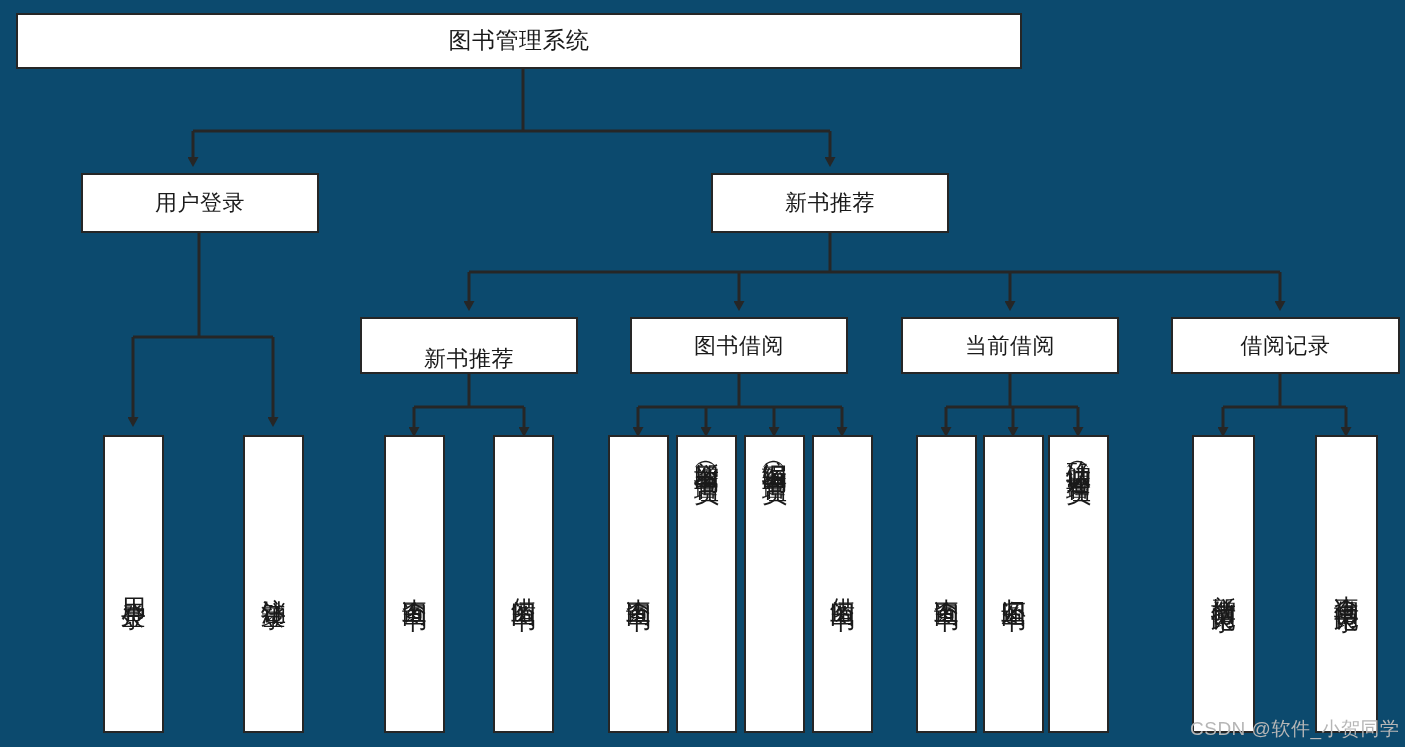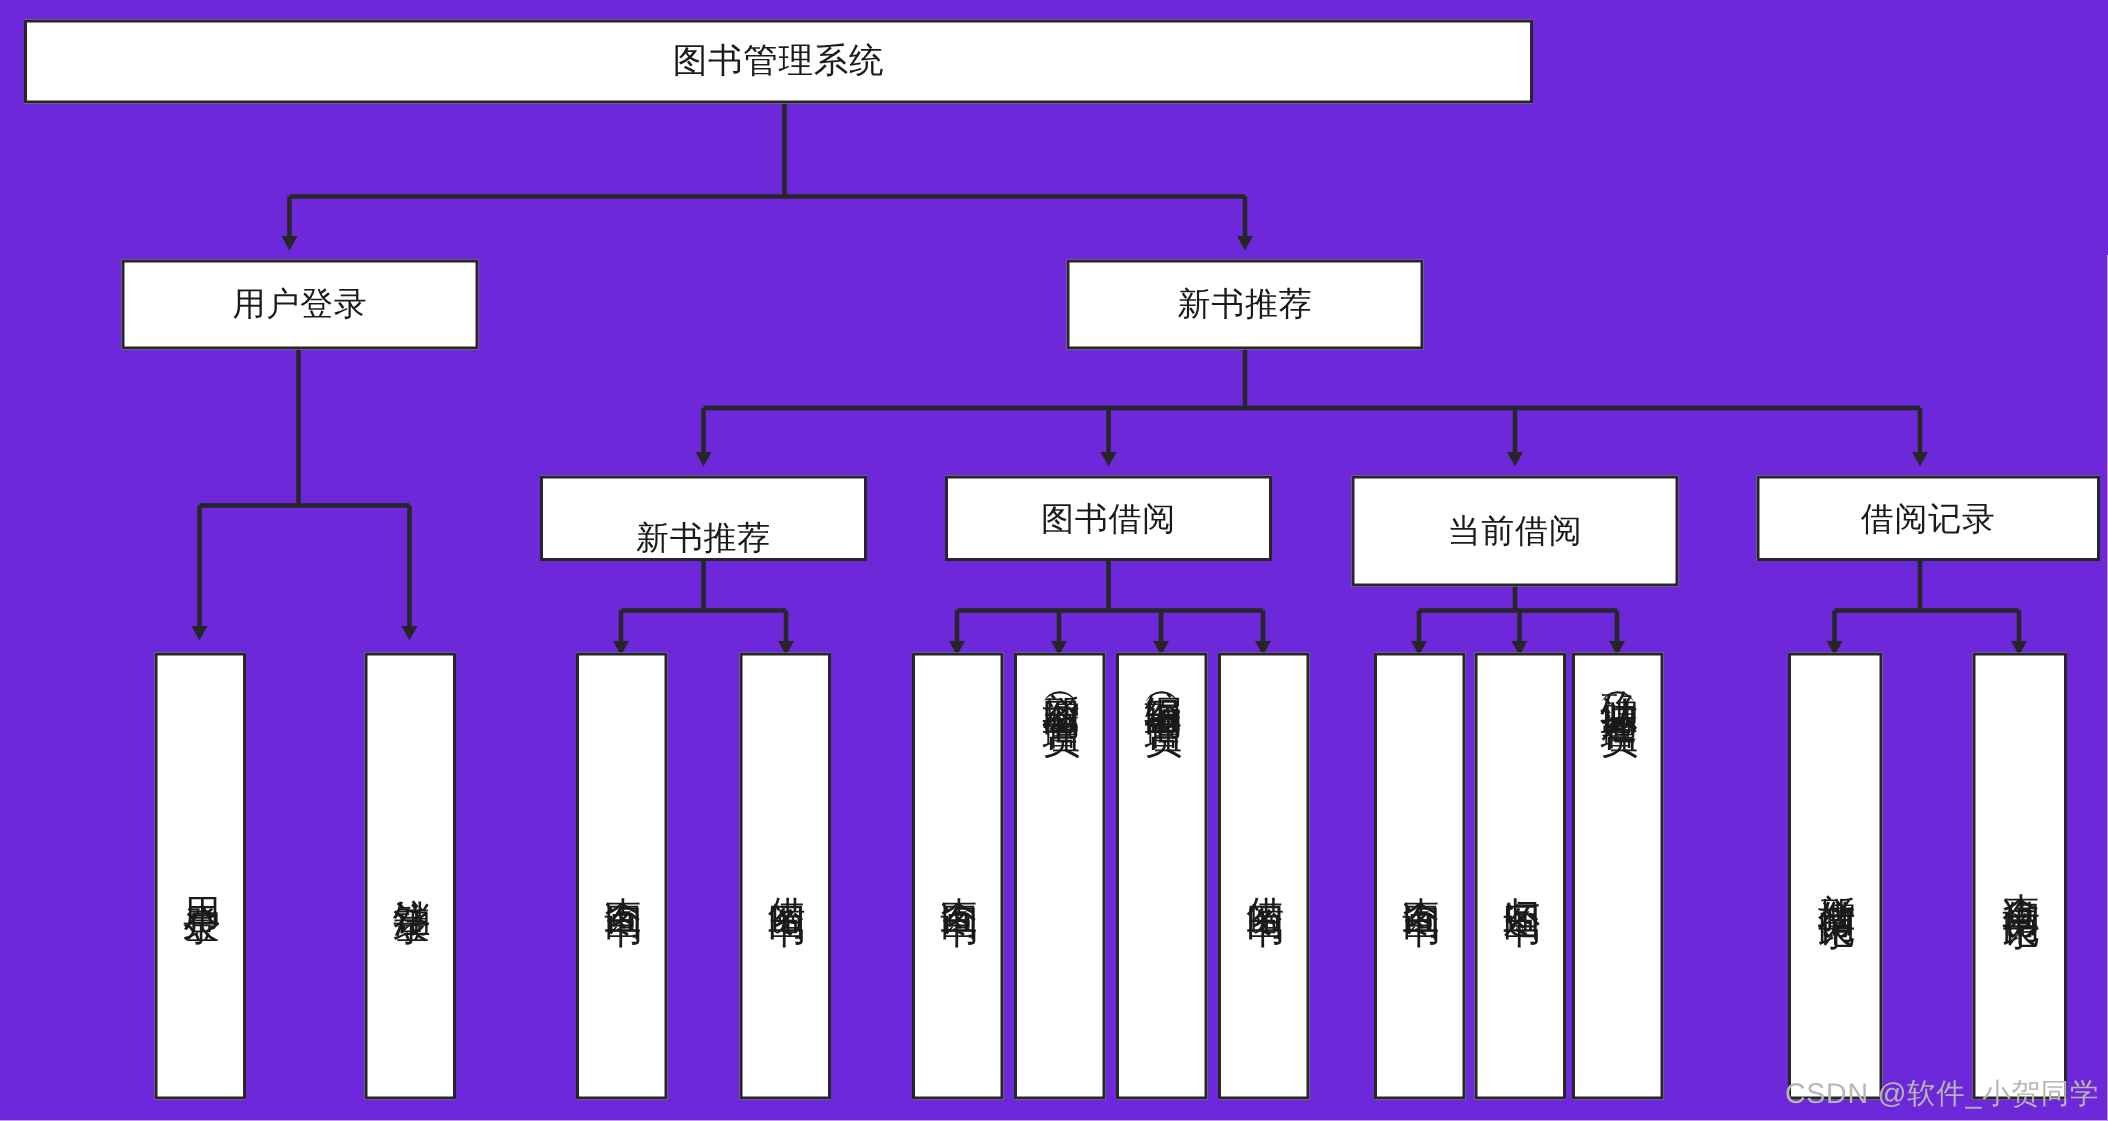--- a/index.html
+++ b/index.html
@@ -8,21 +8,21 @@
     padding: 0;
     background: #ffffff;
   }
   body {
     font-family: "Liberation Sans", "DejaVu Sans", sans-serif;
   }
   #canvas {
     position: relative;
     width: 1405px;
     height: 747px;
-    background: #6d28d9;
+    background: #0c4a6e;
     overflow: hidden;
   }
   #edges {
     position: absolute;
     left: 0;
     top: 0;
     width: 1405px;
     height: 747px;
     pointer-events: none;
   }
@@ -142,21 +142,21 @@
   <div class="node horiz" style="left:711px; top:173px; width:238px; height:60px;">
     <span class="lbl">新书推荐</span>
   </div>
 
   <div class="node horiz" style="left:360px; top:317px; width:218px; height:57px;align-items:flex-end;">
     <span class="lbl">新书推荐</span>
   </div>
   <div class="node horiz" style="left:630px; top:317px; width:218px; height:57px;justify-content:center;">
     <span class="lbl">图书借阅</span>
   </div>
-  <div class="node horiz" style="left:901px; top:317px; width:218px; height:74px;">
+  <div class="node horiz" style="left:901px; top:317px; width:218px; height:57px;">
     <span class="lbl">当前借阅</span>
   </div>
   <div class="node horiz" style="left:1171px; top:317px; width:229px; height:57px;">
     <span class="lbl">借阅记录</span>
   </div>
 
   <div class="node vert mid" style="left:103px; top:435px; width:61px; height:298px;">
     <span class="lbl">用户登录</span>
   </div>
   <div class="node vert mid" style="left:243px; top:435px; width:61px; height:298px;">

